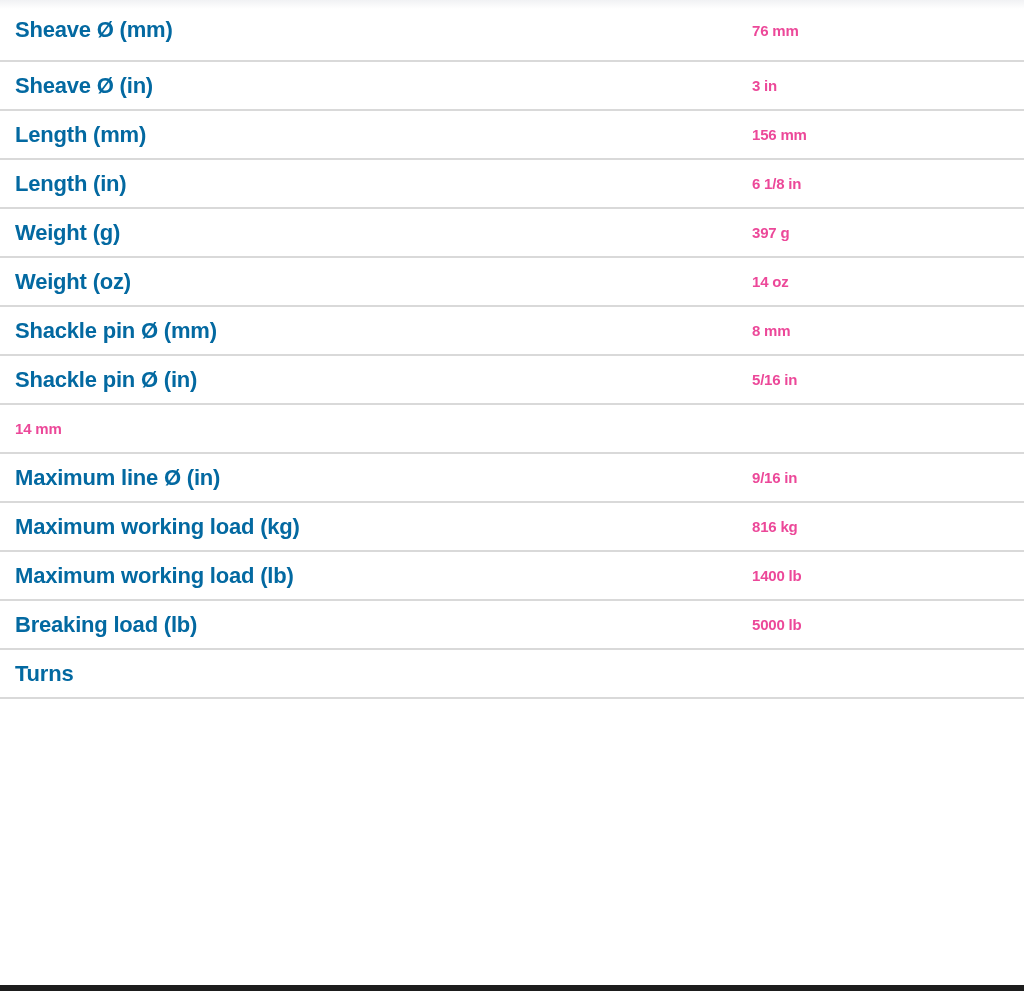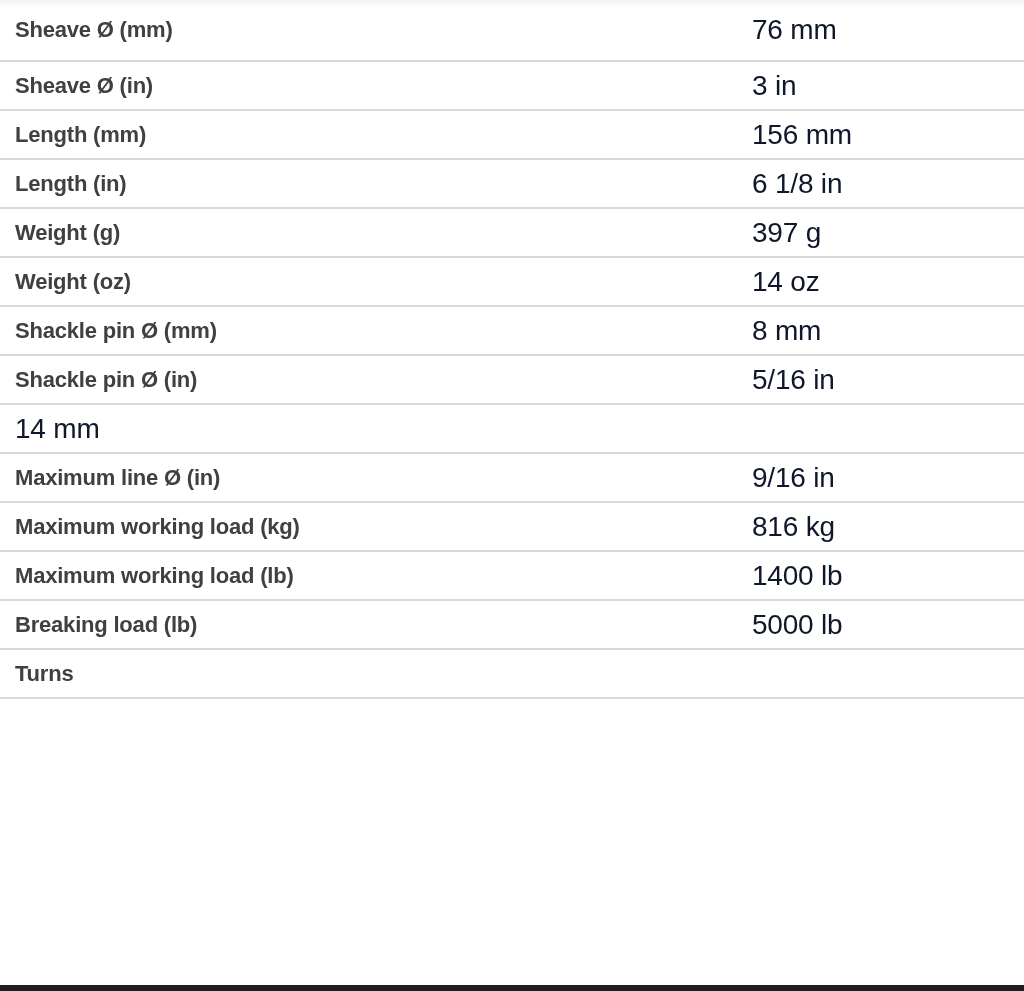--- a/index.html
+++ b/index.html
@@ -36,28 +36,28 @@
     background: #ffffff;
   }
   .spec-row:first-child {
     height: 62px;
   }
   .spec-label {
     width: 737px;
     flex: 0 0 737px;
     font-size: 22px;
     font-weight: 700;
-    color: #404040;
+    color: #0369a1;
     letter-spacing: -0.2px;
     white-space: nowrap;
   }
   .spec-value {
-    font-size: 28px;
-    font-weight: 400;
-    color: #0f172a;
+    font-size: 15px;
+    font-weight: 700;
+    color: #ec4899;
     letter-spacing: -0.2px;
     white-space: nowrap;
   }
   .top-shade {
     position: absolute;
     top: 0;
     left: 0;
     width: 100%;
     height: 9px;
     background: linear-gradient(#f1f2f4, rgba(255,255,255,0));

